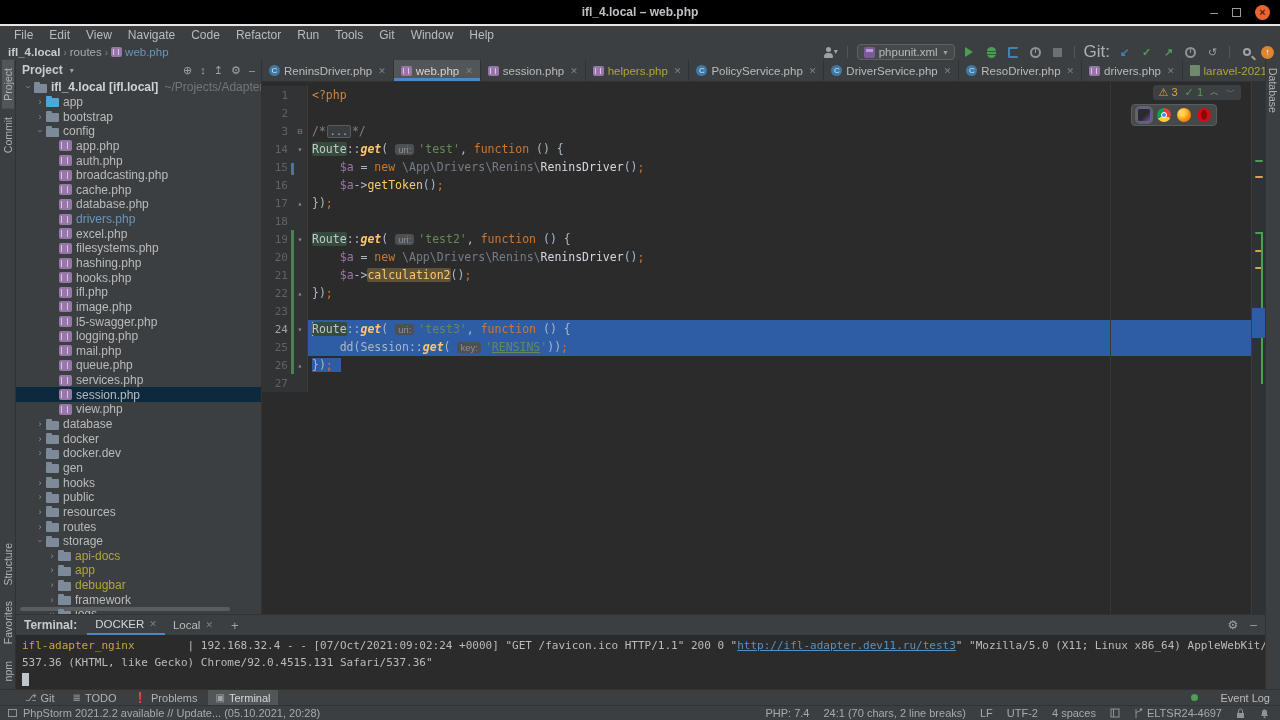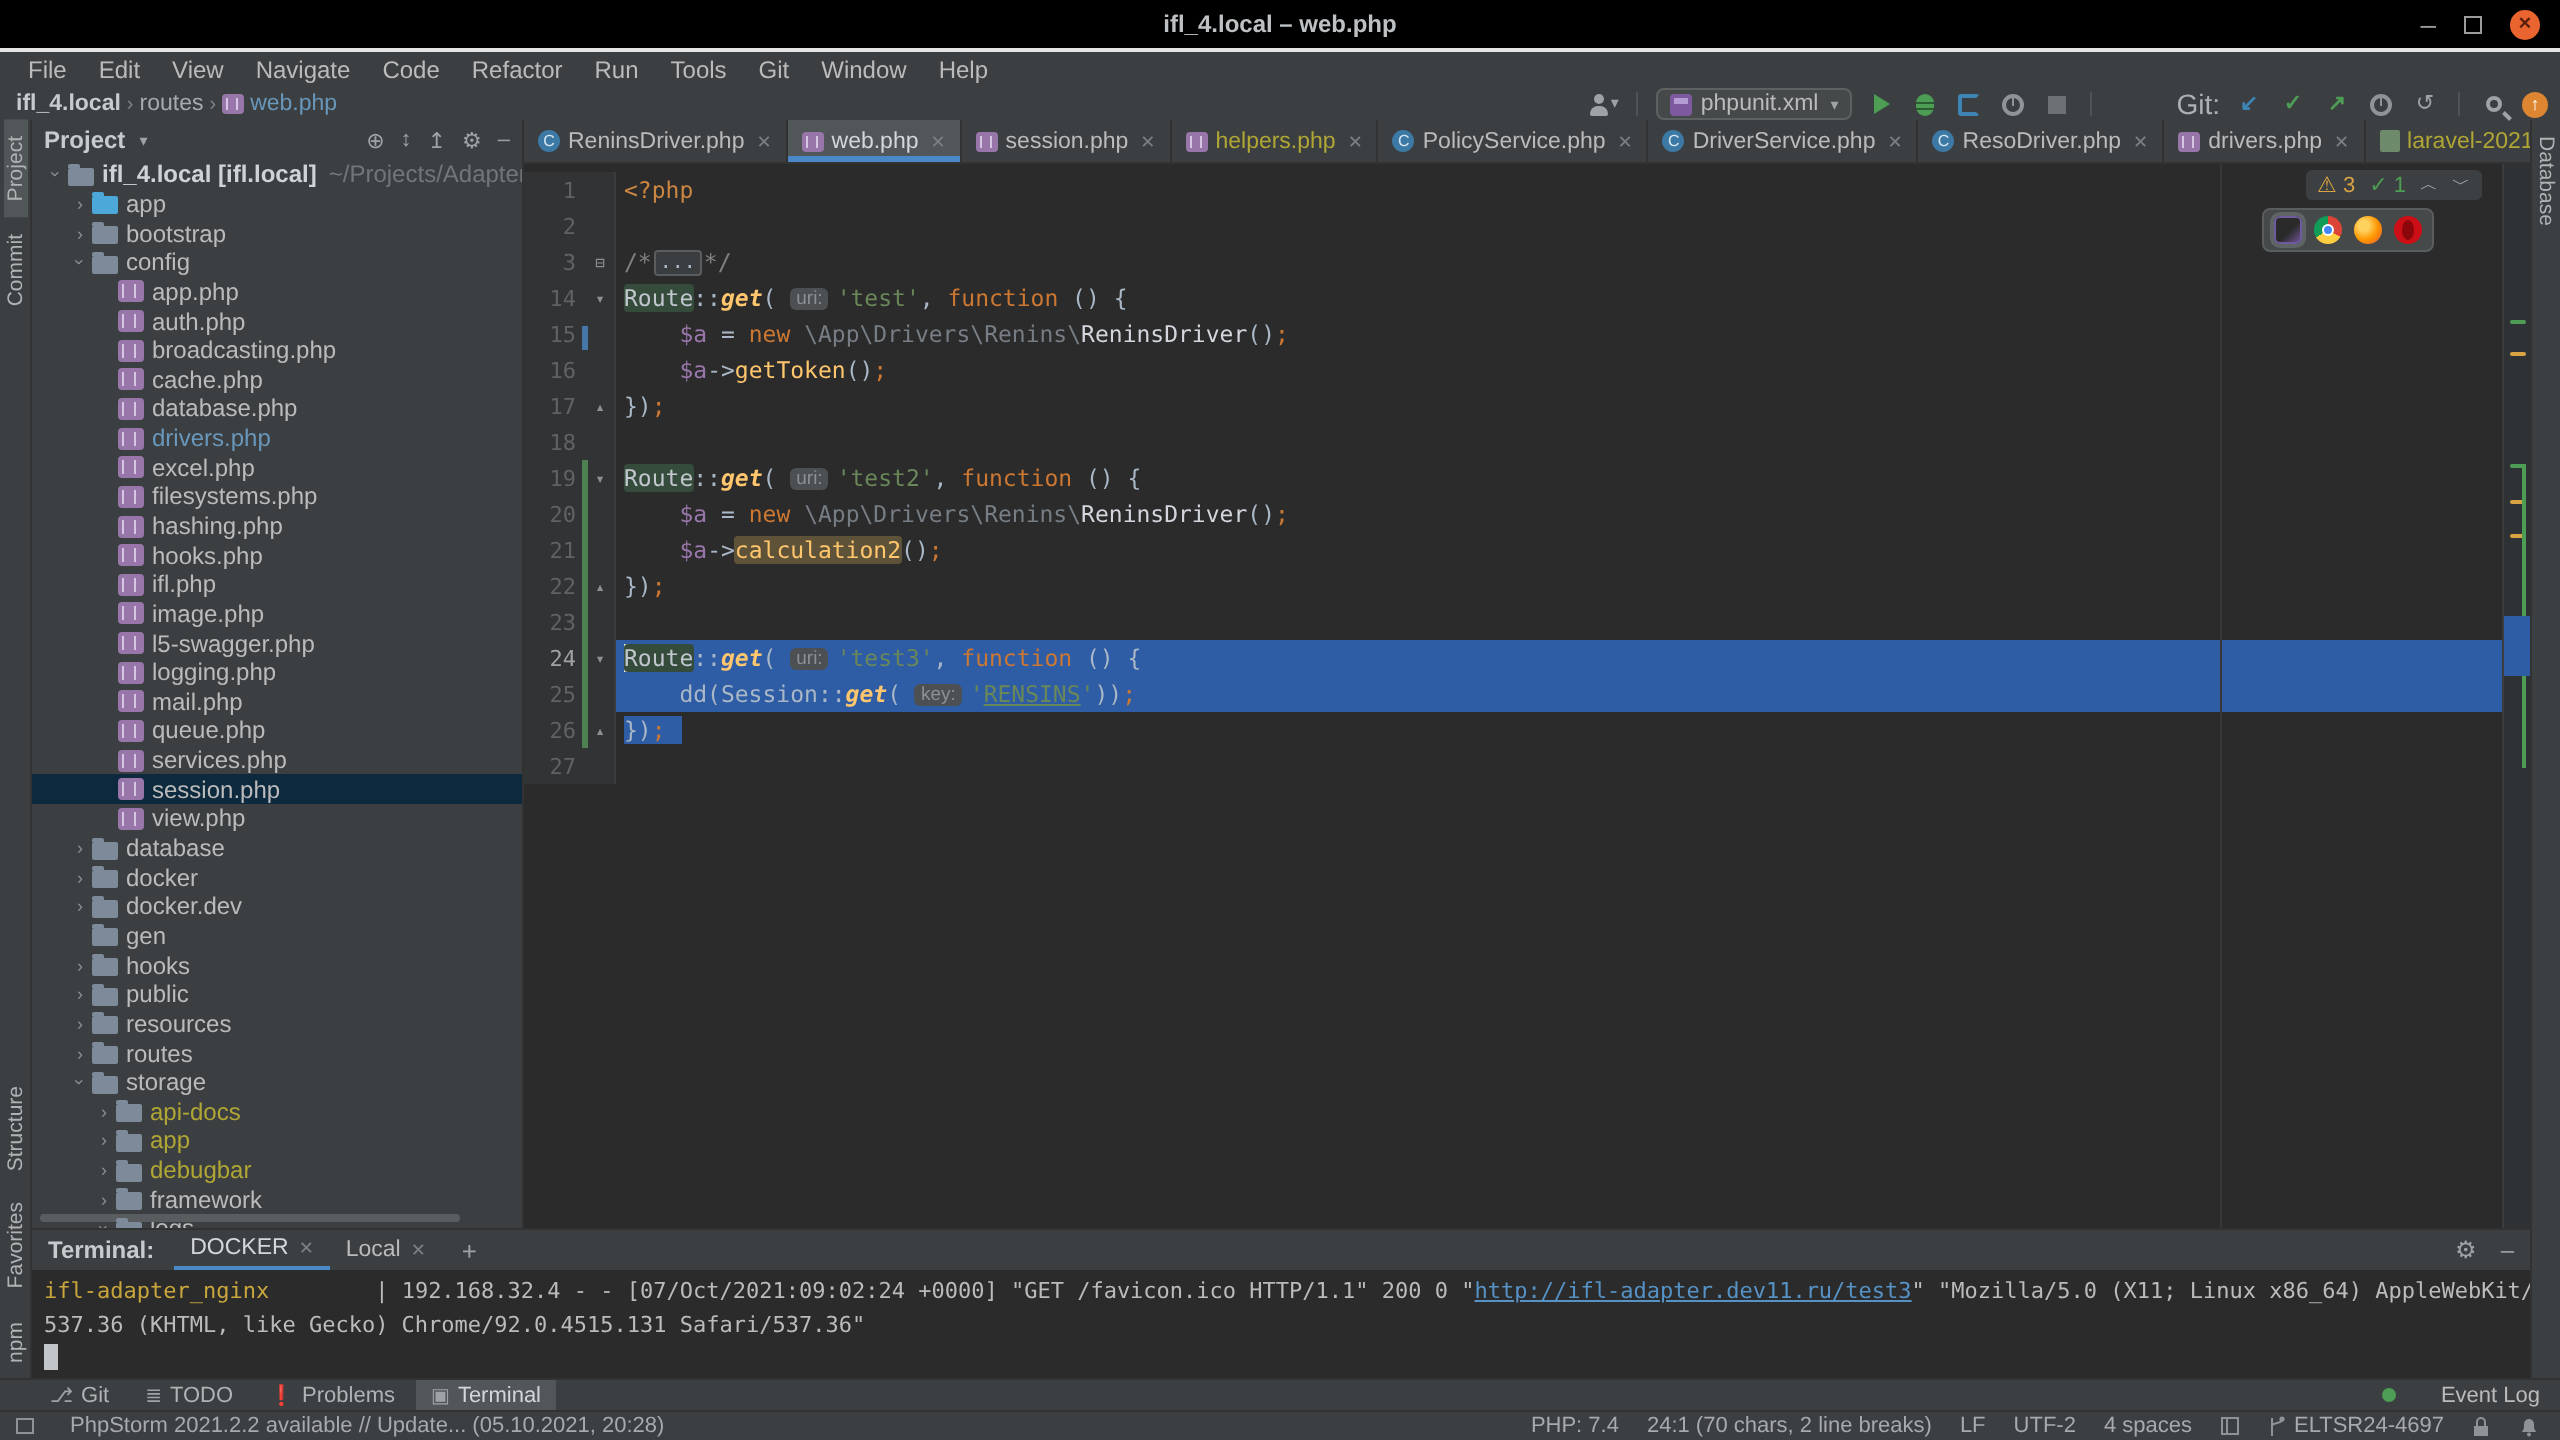--- a/index.html
+++ b/index.html
@@ -48,21 +48,21 @@
   .phpunit-ic:after { content:""; position:absolute; left:2px; top:2px; right:2px; height:3px;
     background:#b59cd4; }
   .play-tri { width:0; height:0; border-left:8px solid #4d9d55; border-top:5px solid transparent;
     border-bottom:5px solid transparent; }
   .bug-ic { width:9px; height:11px; border-radius:5px; background:#4d9d55; position:relative; }
   .bug-ic:after { content:""; position:absolute; left:0; right:0; top:4px; height:1px; background:#2b5c31; box-shadow:0 3px 0 #2b5c31; }
   .cov-ic { width:11px; height:11px; border-radius:2px; border:2px solid #3e85b5; border-right-color:transparent; }
   .prof-ic { width:11px; height:11px; border-radius:50%; border:2px solid #8f9496; position:relative; }
   .prof-ic:after { content:""; position:absolute; left:3px; top:0px; width:1px; height:4px; background:#8f9496; }
   .stop-ic { width:9px; height:9px; background:#6e7173; }
-  .git-label { color:#aeb1b4; font-size:14px;margin-left:33px; }
+  .git-label { color:#aeb1b4; font-size:17px; }
   .glyph { color:#9fa3a6; }
   .g-blue { color:#3e85b5; font-weight:bold; }
   .g-green { color:#4d9d55; font-weight:bold; }
   .mag { width:8px; height:8px; border:2px solid #9fa3a6; border-radius:50%; position:relative; }
   .mag:after { content:""; position:absolute; width:5px; height:2px; background:#9fa3a6;
     transform:rotate(45deg); left:6px; top:7px; }
   .upd-orange { width:13px; height:13px; border-radius:50%; background:#dd8530; color:#fff;
     font-size:9px; text-align:center; line-height:13px; font-weight:bold; }
 
   
@@ -198,21 +198,21 @@
   .bb-item { display:flex; align-items:center; gap:4px; padding:0 7px; height:16px; color:#b0b3b5; }
   .bb-item.active { background:#515658; color:#d4d7da; }
   .bb-ic { font-size:10px; color:#9fa3a6; }
   .bb-right { margin-left:auto; display:flex; align-items:center; gap:22px; }
   .green-dot { width:7px; height:7px; border-radius:50%; background:#4d9d55; }
 
   
   .statusbar { height:15px; background:#3c3f41; border-top:1px solid #323232;
     display:flex; align-items:center; padding:0 10px 0 8px; font-size:11px; color:#a7aaad;
     flex:0 0 15px; }
-  .sb-left { display:flex; align-items:center; gap:18px;justify-content:space-between; }
+  .sb-left { display:flex; align-items:center; gap:6px;justify-content:space-between; }
   .sb-win-ic { width:9px; height:8px; border:1px solid #8f9396; }
   .sb-right { margin-left:auto; display:flex; align-items:center; gap:14px; }
   .sb-item { white-space:nowrap; }
   svg.mini { display:block; }
 </style>
 </head>
 <body>
 
 <div class="app">
 

